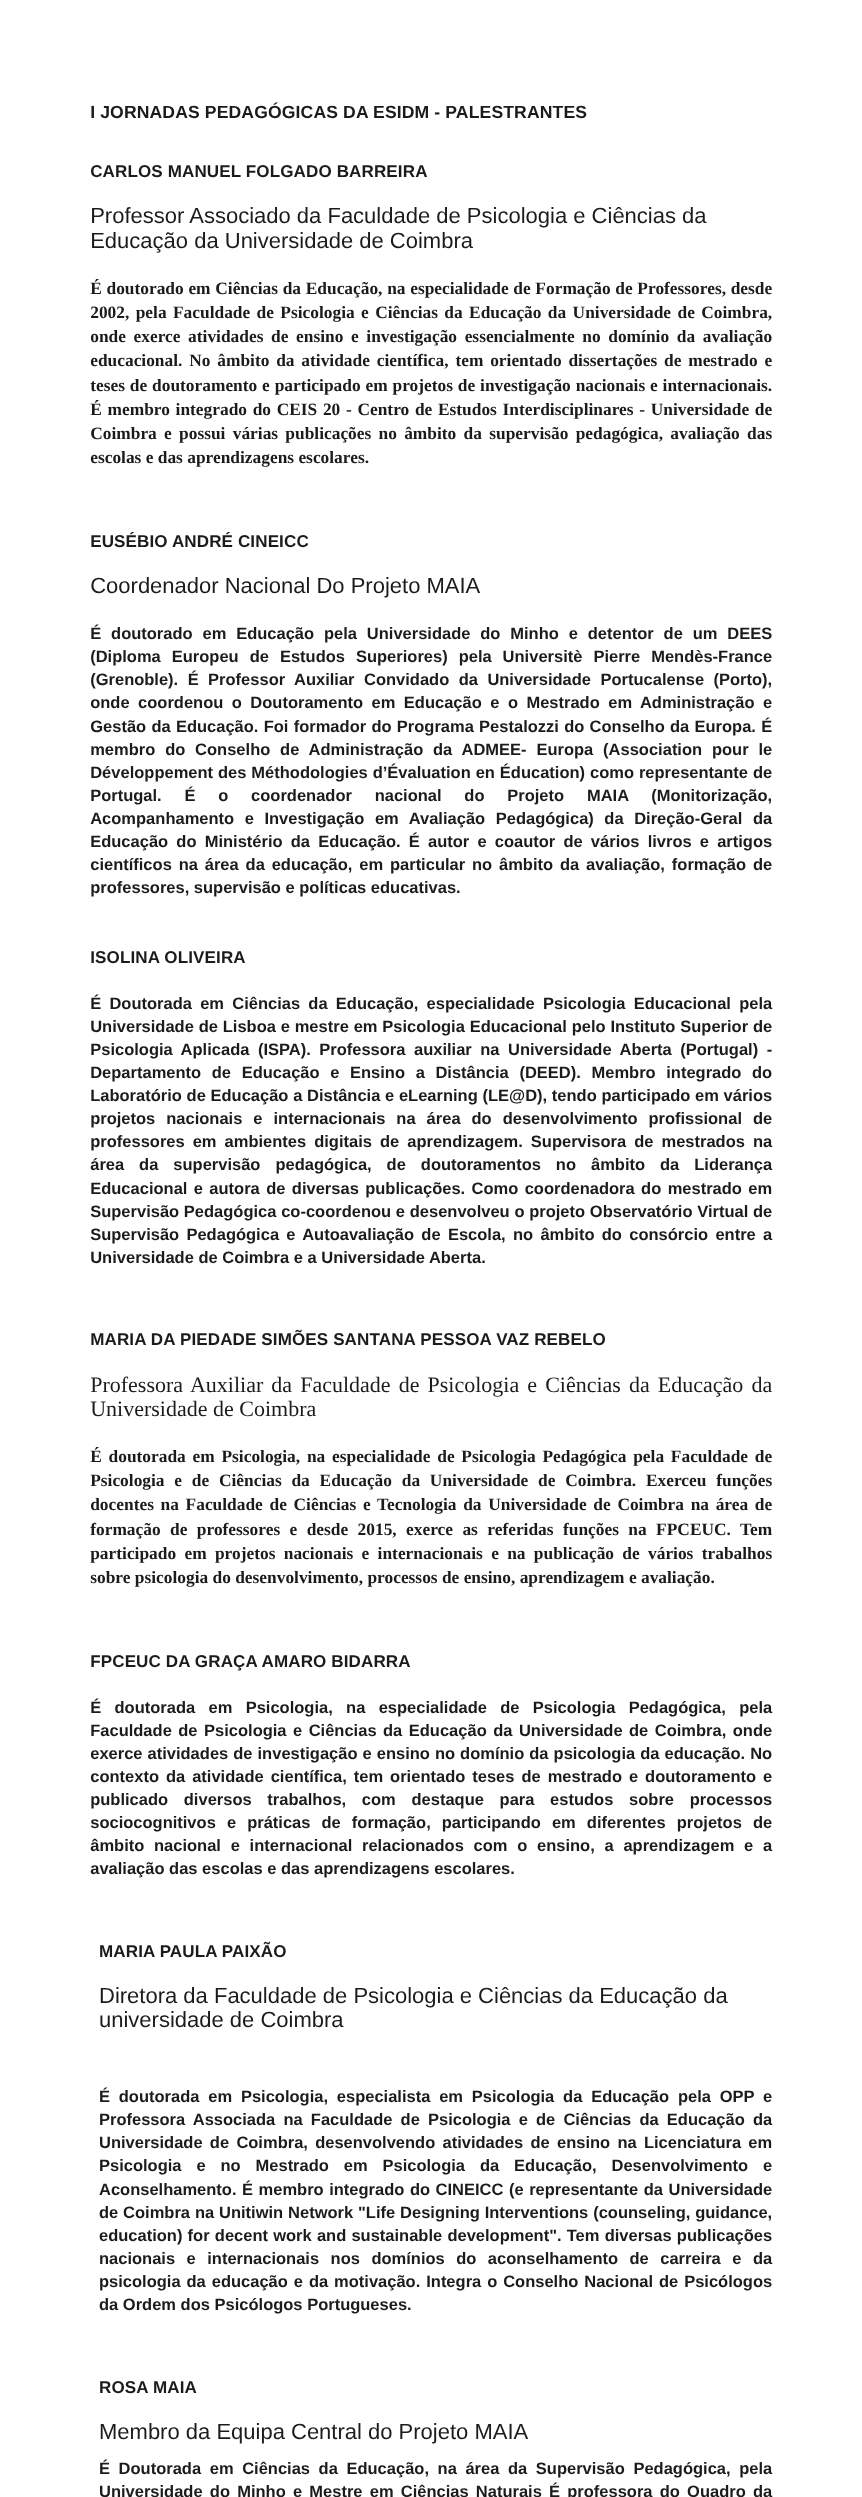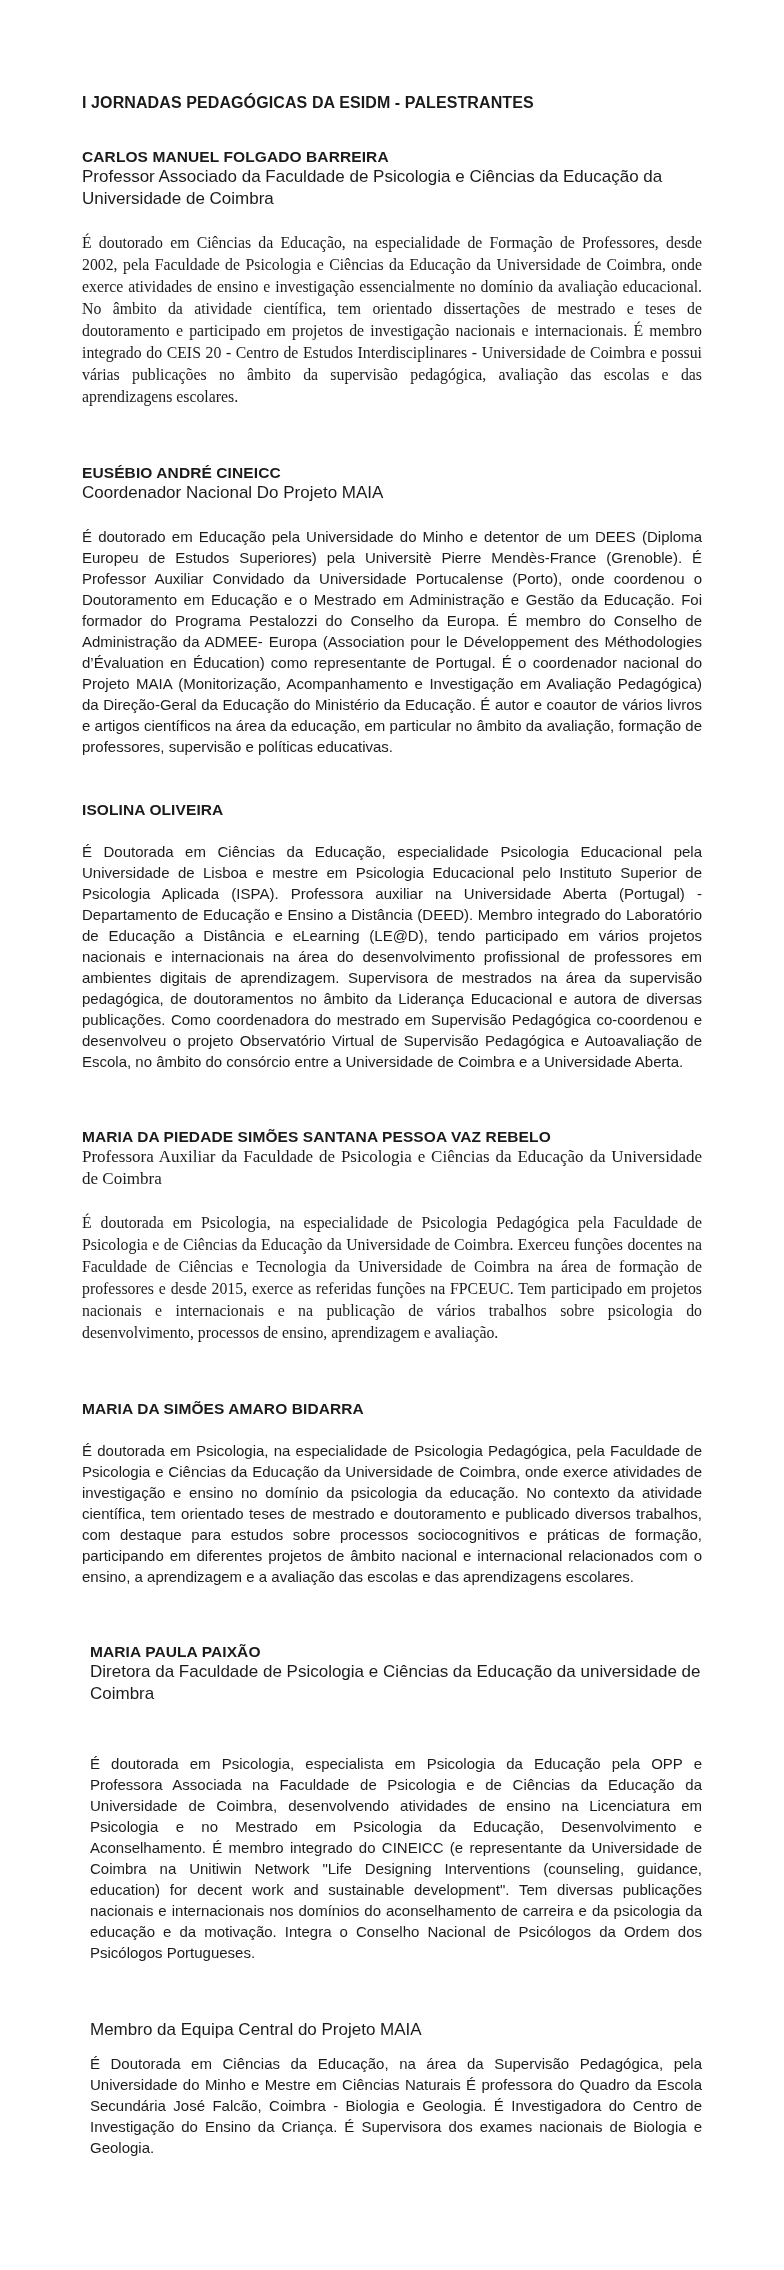--- a/index.html
+++ b/index.html
@@ -32,32 +32,34 @@
   }
   .speaker.indent {
     padding-left: 8px;
   }
   .speaker-name {
     font-size: 15.5px;
     font-weight: bold;
     letter-spacing: 0.1px;
   }
   .speaker-role {
-    font-size: 17px;
+    margin-top: 20px;
+    font-size: 20px;
     line-height: 22px;
   }
   .speaker-role.justified {
     text-align: justify;
     font-family: Liberation Serif, serif;
   }
   .speaker-bio {
     margin-top: 22px;
     font-size: 15px;
     line-height: 21px;
     text-align: justify;
+    font-weight: bold;
   }
   .speaker-bio.serif {
     font-family: "Liberation Serif", serif;
     font-size: 15.8px;
     line-height: 22px;
   }
   .speaker-bio.gap-lg {
     margin-top: 48px;
   }
   .speaker-bio.gap-sm {
@@ -91,28 +93,29 @@
     <div class="speaker-bio">É Doutorada em Ciências da Educação, especialidade Psicologia Educacional pela Universidade de Lisboa e mestre em Psicologia Educacional pelo Instituto Superior de Psicologia Aplicada (ISPA). Professora auxiliar na Universidade Aberta (Portugal) - Departamento de Educação e Ensino a Distância (DEED). Membro integrado do Laboratório de Educação a Distância e eLearning (LE@D), tendo participado em vários projetos nacionais e internacionais na área do desenvolvimento profissional de professores em ambientes digitais de aprendizagem. Supervisora de mestrados na área da supervisão pedagógica, de doutoramentos no âmbito da Liderança Educacional e autora de diversas publicações. Como coordenadora do mestrado em Supervisão Pedagógica co-coordenou e desenvolveu o projeto Observatório Virtual de Supervisão Pedagógica e Autoavaliação de Escola, no âmbito do consórcio entre a Universidade de Coimbra e a Universidade Aberta.</div>
   </section>
 
   <section class="speaker">
     <div class="speaker-name">MARIA DA PIEDADE SIMÕES SANTANA PESSOA VAZ REBELO</div>
     <div class="speaker-role justified">Professora Auxiliar da Faculdade de Psicologia e Ciências da Educação da Universidade de Coimbra</div>
     <div class="speaker-bio serif">É doutorada em Psicologia, na especialidade de Psicologia Pedagógica pela Faculdade de Psicologia e de Ciências da Educação da Universidade de Coimbra. Exerceu funções docentes na Faculdade de Ciências e Tecnologia da Universidade de Coimbra na área de formação de professores e desde 2015, exerce as referidas funções na FPCEUC. Tem participado em projetos nacionais e internacionais e na publicação de vários trabalhos sobre psicologia do desenvolvimento, processos de ensino, aprendizagem e avaliação.</div>
   </section>
 
   <section class="speaker">
-    <div class="speaker-name">MARIA DA SIMÕES AMARO BIDARRA</div>
+    <div class="speaker-name">FPCEUC DA GRAÇA AMARO BIDARRA</div>
     <div class="speaker-bio">É doutorada em Psicologia, na especialidade de Psicologia Pedagógica, pela Faculdade de Psicologia e Ciências da Educação da Universidade de Coimbra, onde exerce atividades de investigação e ensino no domínio da psicologia da educação. No contexto da atividade científica, tem orientado teses de mestrado e doutoramento e publicado diversos trabalhos, com destaque para estudos sobre processos sociocognitivos e práticas de formação, participando em diferentes projetos de âmbito nacional e internacional relacionados com o ensino, a aprendizagem e a avaliação das escolas e das aprendizagens escolares.</div>
   </section>
 
   <section class="speaker indent">
     <div class="speaker-name">MARIA PAULA PAIXÃO</div>
     <div class="speaker-role">Diretora da Faculdade de Psicologia e Ciências da Educação da universidade de Coimbra</div>
     <div class="speaker-bio gap-lg">É doutorada em Psicologia, especialista em Psicologia da Educação pela OPP e Professora Associada na Faculdade de Psicologia e de Ciências da Educação da Universidade de Coimbra, desenvolvendo atividades de ensino na Licenciatura em Psicologia e no Mestrado em Psicologia da Educação, Desenvolvimento e Aconselhamento. É membro integrado do CINEICC (e representante da Universidade de Coimbra na Unitiwin Network "Life Designing Interventions (counseling, guidance, education) for decent work and sustainable development". Tem diversas publicações nacionais e internacionais nos domínios do aconselhamento de carreira e da psicologia da educação e da motivação. Integra o Conselho Nacional de Psicólogos da Ordem dos Psicólogos Portugueses.</div>
   </section>
 
   <section class="speaker indent">
+    <div class="speaker-name">ROSA MAIA</div>
     <div class="speaker-role">Membro da Equipa Central do Projeto MAIA</div>
     <div class="speaker-bio gap-sm">É Doutorada em Ciências da Educação, na área da Supervisão Pedagógica, pela Universidade do Minho e Mestre em Ciências Naturais É professora do Quadro da Escola Secundária José Falcão, Coimbra - Biologia e Geologia. É Investigadora do Centro de Investigação do Ensino da Criança. É Supervisora dos exames nacionais de Biologia e Geologia.</div>
   </section>
 
 </div>
 
 </body></html>

